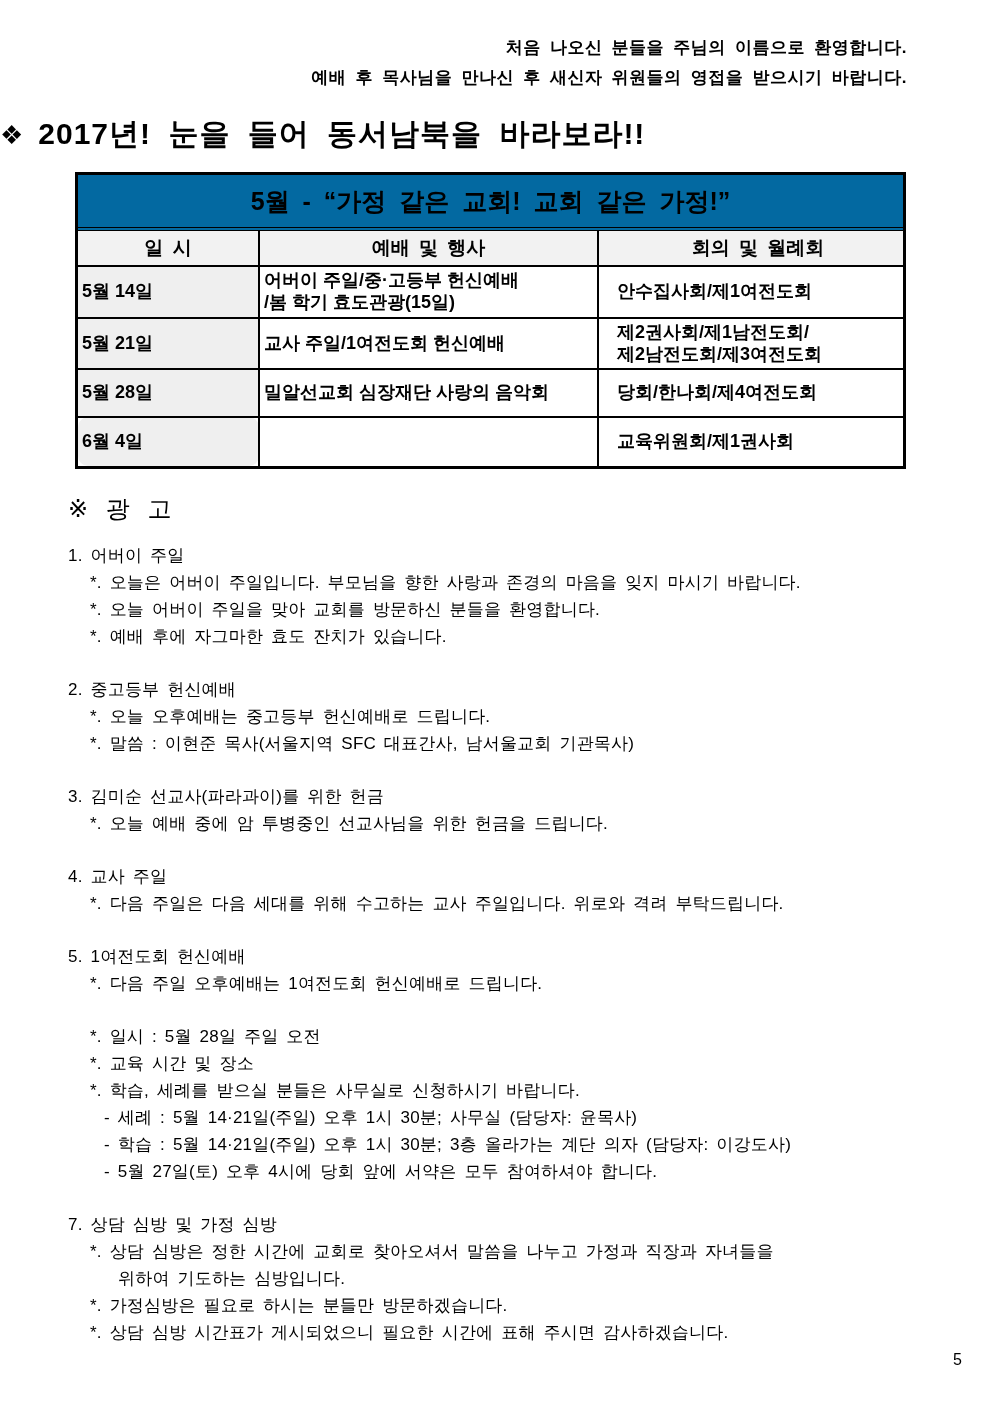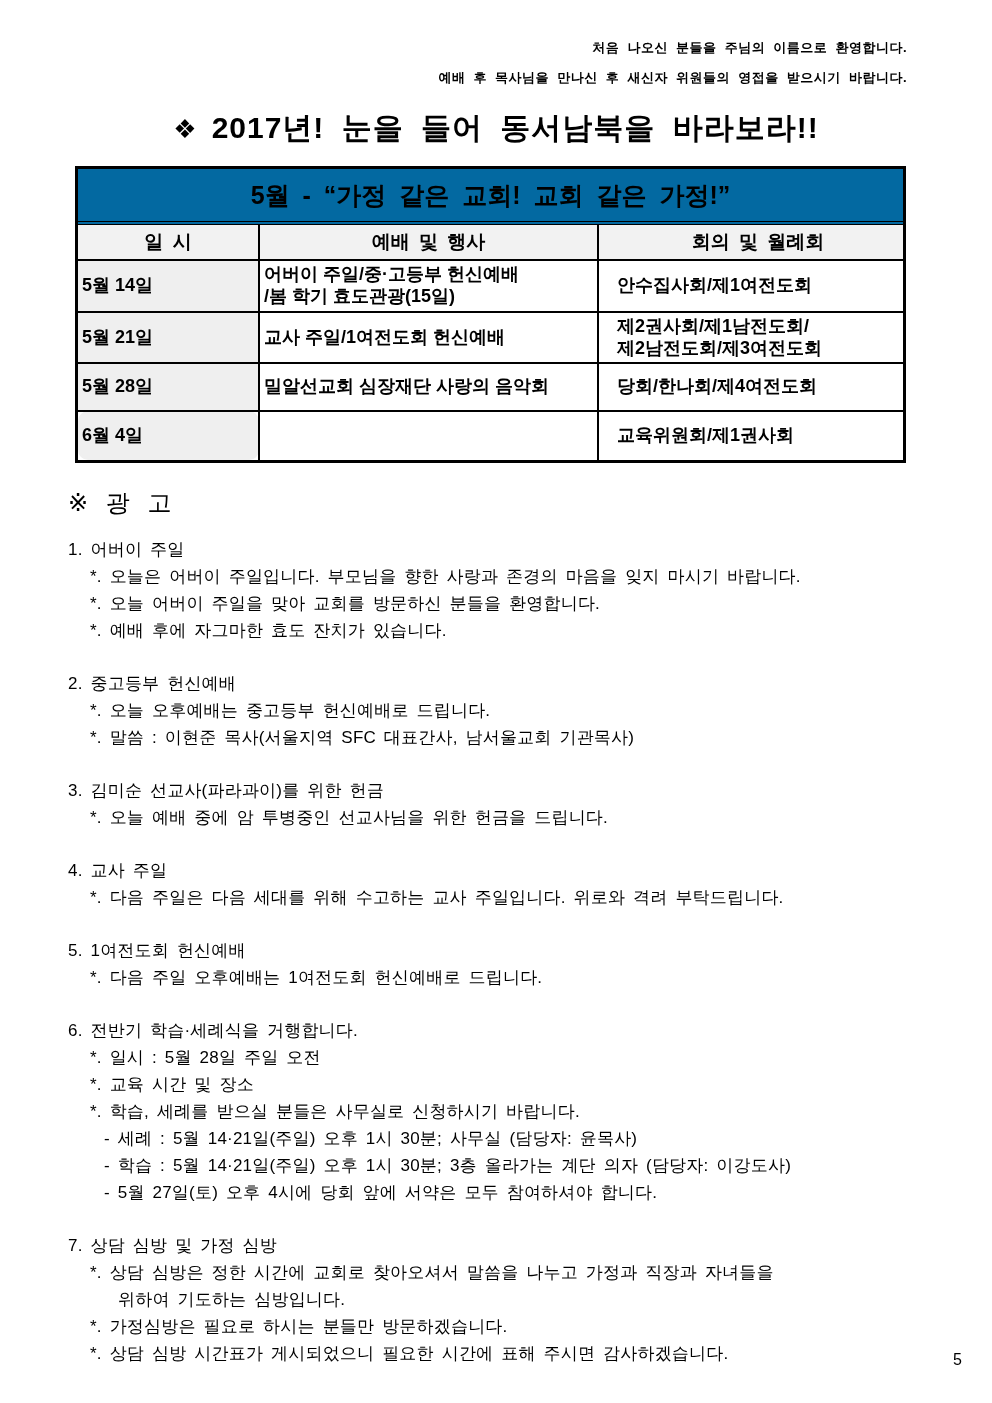--- a/index.html
+++ b/index.html
@@ -11,29 +11,28 @@
     color: #000000;
     font-family: "Liberation Sans", "DejaVu Sans", sans-serif;
     overflow: hidden;
   }
   
   .welcome {
     padding-top: 33px;
     margin-right: 85px;
     text-align: right;
     font-weight: 700;
-    font-size: 13px;
+    font-size: 17px;
     line-height: 30px;
     letter-spacing: 0.5px;
     word-spacing: 4px;
   }
   
   .main-title {
-    margin: 14px 0 0 0;
-    text-align: center;
+    margin: 20px 0 0 0;
     font-size: 30px;
     font-weight: 700;
     letter-spacing: 1px;
     word-spacing: 8px;
     line-height: 42px;
   }
   .main-title .diamond { font-size: 26px; margin-right: 14px; }
   
   .sched {
     margin: 16px 86px 0 75px;
@@ -183,21 +182,20 @@
       <div class="ann-title">4. 교사 주일</div>
       <div class="ann-line l1">*. 다음 주일은 다음 세대를 위해 수고하는 교사 주일입니다. 위로와 격려 부탁드립니다.</div>
     </div>
 
     <div class="ann-item">
       <div class="ann-title">5. 1여전도회 헌신예배</div>
       <div class="ann-line l1">*. 다음 주일 오후예배는 1여전도회 헌신예배로 드립니다.</div>
     </div>
 
     <div class="ann-item">
-      <div class="ann-title">6. 전반기 학습·세례식을 거행합니다.</div>
       <div class="ann-line l1">*. 일시 : 5월 28일 주일 오전</div>
       <div class="ann-line l1">*. 교육 시간 및 장소</div>
       <div class="ann-line l1">*. 학습, 세례를 받으실 분들은 사무실로 신청하시기 바랍니다.</div>
       <div class="ann-line l2">- 세례 : 5월 14·21일(주일) 오후 1시 30분; 사무실 (담당자: 윤목사)</div>
       <div class="ann-line l2">- 학습 : 5월 14·21일(주일) 오후 1시 30분; 3층 올라가는 계단 의자 (담당자: 이강도사)</div>
       <div class="ann-line l2">- 5월 27일(토) 오후 4시에 당회 앞에 서약은 모두 참여하셔야 합니다.</div>
     </div>
 
     <div class="ann-item">
       <div class="ann-title">7. 상담 심방 및 가정 심방</div>

